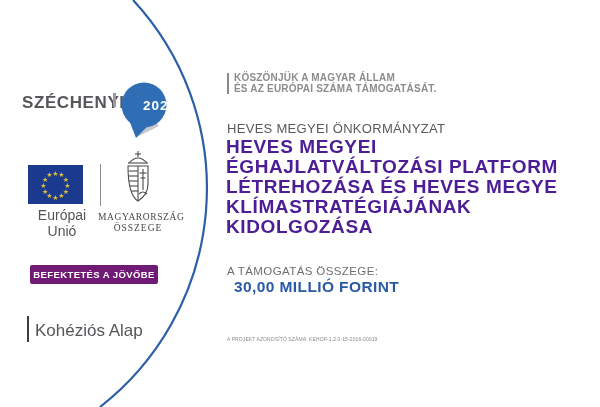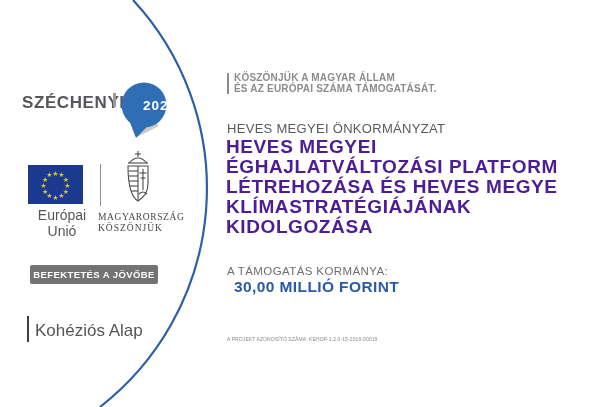--- a/index.html
+++ b/index.html
@@ -23,27 +23,27 @@
   }
   .eu-flag{position:absolute;left:28px;top:165px;width:55px;height:39px;background:#1b3a8f;}
   .eu-star{position:absolute;color:#ddc13c;font-size:7px;line-height:7px;transform:translate(-50%,-50%);}
   .eu-label{
     position:absolute;left:22px;top:207px;width:80px;text-align:center;
     font-size:14px;color:#55565a;
   }
   .logo-divider{position:absolute;left:100px;top:164px;width:1px;height:42px;background:#8d8d8f;}
   .coa{position:absolute;left:117px;top:150px;width:42px;height:60px;}
   .gov-name{
-    position:absolute;left:98px;top:212px;width:80px;
+    position:absolute;left:98px;top:212px;width:80px;text-align:center;
     font-family:"Liberation Serif",serif;color:#46474b;
   }
   .gov-line1{font-size:9.5px;letter-spacing:0.6px;}
   .gov-line2{font-size:9.5px;letter-spacing:1px;margin-top:1px;}
   .invest-badge{
-    position:absolute;left:30px;top:265px;width:128px;height:19px;background:#737373;
+    position:absolute;left:30px;top:265px;width:128px;height:19px;background:#701a75;
     border-radius:2px;color:#fff;font-size:9.5px;font-weight:700;letter-spacing:0.4px;
     display:flex;align-items:center;justify-content:center;white-space:nowrap;
   }
   .fund-block{position:absolute;left:27px;top:316px;height:26px;}
   .fund-bar{position:absolute;left:0;top:0;width:2px;height:26px;background:#3f3f42;}
   .fund-label{position:absolute;left:8px;top:5px;font-size:17px;color:#55565a;white-space:nowrap;}
 
   
   .thanks-block{position:absolute;left:227px;top:72px;}
   .thanks-bar{position:absolute;left:0;top:1px;width:2px;height:21px;background:#8a8a8c;}
@@ -125,21 +125,21 @@
       <line x1="13" y1="36" x2="21" y2="36"></line>
       <line x1="14.5" y1="41" x2="21" y2="41"></line>
       <line x1="26" y1="19" x2="26" y2="40"></line>
       <line x1="22.5" y1="23" x2="29.5" y2="23"></line>
       <line x1="23.5" y1="28" x2="28.5" y2="28"></line>
       <path d="M 22 44 Q 26 40 30 44"></path>
     </g>
   </svg>
   <div class="gov-name">
     <div class="gov-line1">MAGYARORSZÁG</div>
-    <div class="gov-line2">KÖSZÖNJÜK</div>
+    <div class="gov-line2">ÖSSZEGE</div>
   </div>
 
   <div class="invest-badge">BEFEKTETÉS A JÖVŐBE</div>
 
   <div class="fund-block">
     <span class="fund-bar"></span>
     <span class="fund-label">Kohéziós Alap</span>
   </div>
 
   <div class="thanks-block">
@@ -149,17 +149,17 @@
   </div>
 
   <div class="org-name">HEVES MEGYEI ÖNKORMÁNYZAT</div>
 
   <div class="project-title">HEVES MEGYEI
 ÉGHAJLATVÁLTOZÁSI PLATFORM
 LÉTREHOZÁSA ÉS HEVES MEGYE
 KLÍMASTRATÉGIÁJÁNAK
 KIDOLGOZÁSA</div>
 
-  <div class="amount-label">A TÁMOGATÁS KORMÁNYA:</div>
+  <div class="amount-label">A TÁMOGATÁS ÖSSZEGE:</div>
   <div class="amount-value">30,00 MILLIÓ FORINT</div>
 
   <div class="project-id">A PROJEKT AZONOSÍTÓ SZÁMA: KEHOP-1.2.0-15-2016-00019</div>
 </div>
 
 </body></html>

